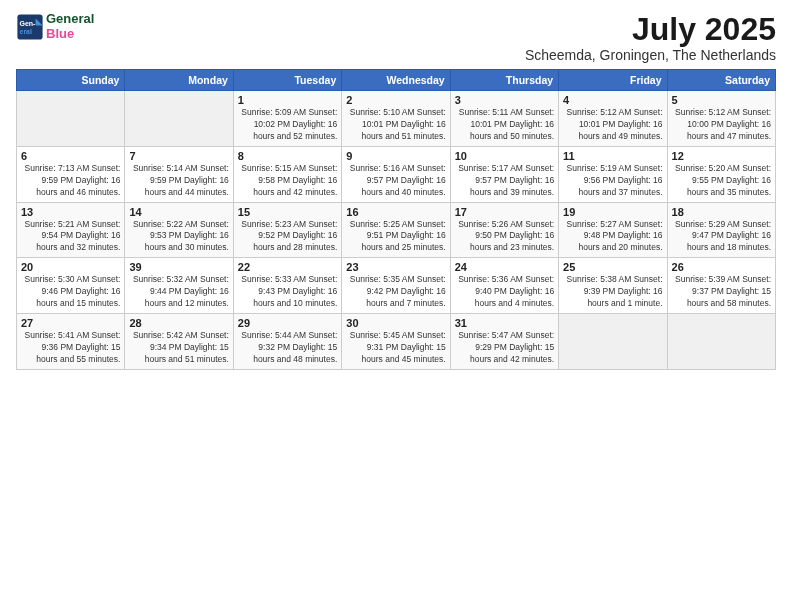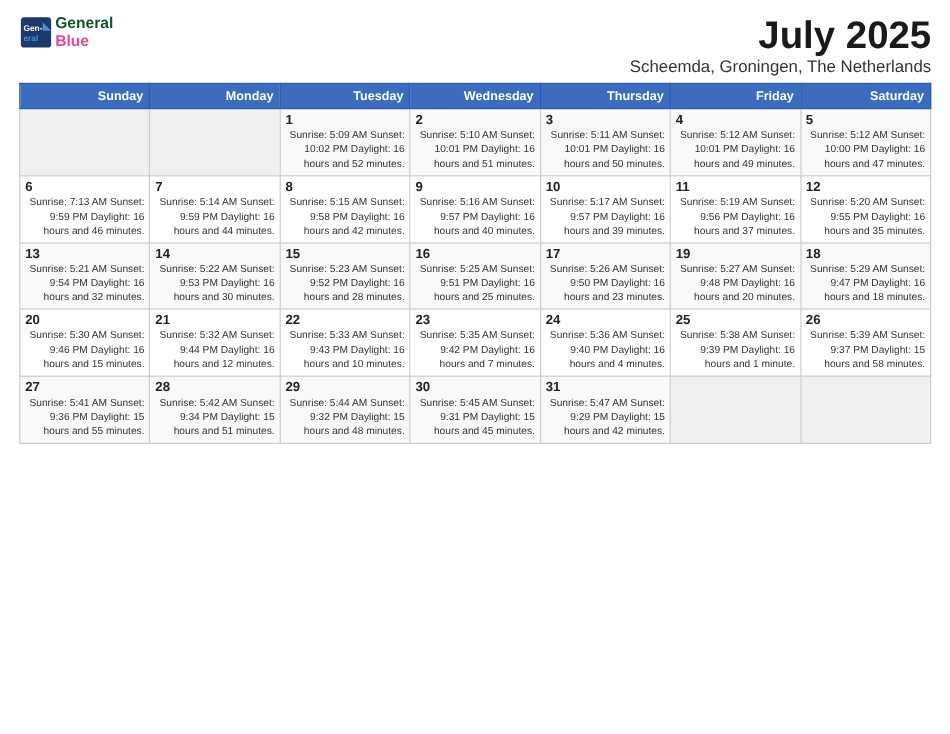--- a/index.html
+++ b/index.html
@@ -278,21 +278,21 @@
         </tr>
         <tr>
           <td>
             <span class="day-num">20</span>
             <div class="day-info">Sunrise: 5:30 AM
 Sunset: 9:46 PM
 Daylight: 16 hours
 and 15 minutes.</div>
           </td>
           <td>
-            <span class="day-num">21</span>
+            <span class="day-num">39</span>
             <div class="day-info">Sunrise: 5:32 AM
 Sunset: 9:44 PM
 Daylight: 16 hours
 and 12 minutes.</div>
           </td>
           <td>
             <span class="day-num">22</span>
             <div class="day-info">Sunrise: 5:33 AM
 Sunset: 9:43 PM
 Daylight: 16 hours

